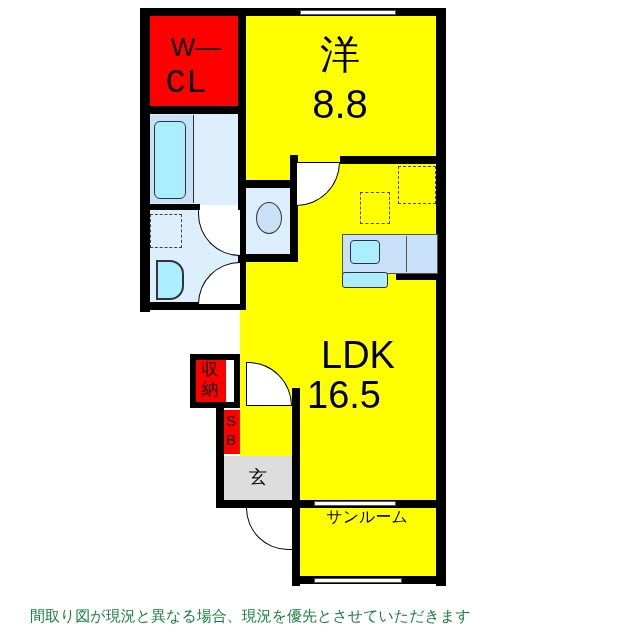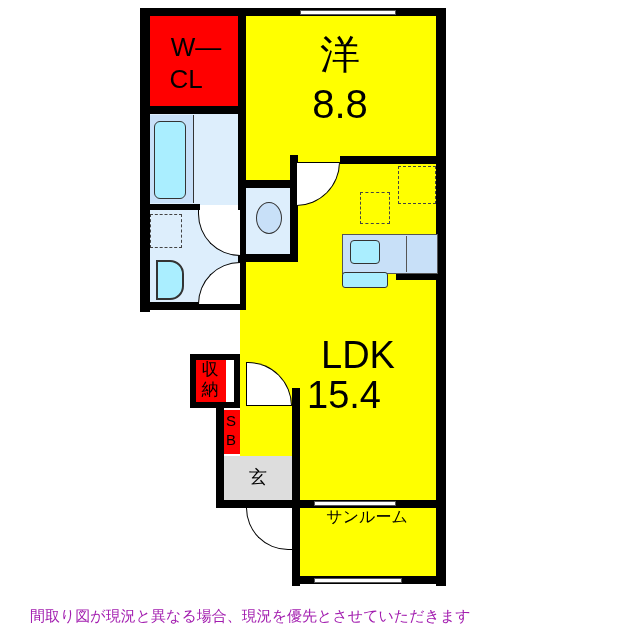--- a/index.html
+++ b/index.html
@@ -1,20 +1,20 @@
 <!DOCTYPE html>
 <html><head>
 <meta charset="utf-8">
 <style>
   html, body { margin:0; padding:0; background:#ffffff; }
   body { width:640px; height:640px; position:relative; overflow:hidden; font-family:"DejaVu Sans", sans-serif; }
   .abs { position:absolute; box-sizing:border-box; }
   .wall { background:#000; position:absolute; }
   .room-label { position:absolute; color:#000; text-align:center; line-height:1; }
-  .note { position:absolute; left:30px; top:607px; font-size:15px; color:#a21caf; font-family:"DejaVu Sans", sans-serif; }
+  .note { position:absolute; left:30px; top:607px; font-size:15px; color:#15803d; font-family:"DejaVu Sans", sans-serif; }
 </style>
 </head>
 <body>
 
 <div class="abs" style="left:240px;top:14px;width:198px;height:150px;background:#ffff00;"></div>
 
 <div class="abs" style="left:240px;top:160px;width:198px;height:340px;background:#ffff00;"></div>
 
 <div class="abs" style="left:148px;top:14px;width:94px;height:94px;background:#ff0000;"></div>
 
@@ -69,23 +69,23 @@
 <div class="abs" style="left:398px;top:166px;width:38px;height:38px;border:1px dashed #444;"></div>
 <div class="abs" style="left:360px;top:192px;width:30px;height:32px;border:1px dashed #444;"></div>
 <div class="abs" style="left:342px;top:234px;width:96px;height:40px;background:#c8e0f8;border:1px solid #555;"></div>
 <div class="abs" style="left:350px;top:240px;width:30px;height:24px;background:#aaeeff;border:1px solid #333;border-radius:4px;"></div>
 <div class="abs" style="left:406px;top:236px;width:32px;height:36px;border-left:1px solid #555;"></div>
 <div class="abs" style="left:342px;top:272px;width:46px;height:16px;background:#aaeeff;border:1px solid #333;border-radius:3px;"></div>
 
 <div class="room-label" style="left:300px;top:34px;width:80px;font-size:40px;">洋</div>
 <div class="room-label" style="left:300px;top:84px;width:80px;font-size:40px;font-family:'Liberation Sans',sans-serif;">8.8</div>
 <div class="room-label" style="left:156px;top:34px;width:80px;font-size:26px;font-family:'Liberation Sans',sans-serif;">W―</div>
-<div class="room-label" style="left:156px;top:66px;width:60px;font-size:26px;font-family:Liberation Sans, sans-serif;">CL</div>
+<div class="room-label" style="left:156px;top:66px;width:60px;font-size:34px;font-family:Liberation Mono, monospace;">CL</div>
 <div class="room-label" style="left:308px;top:336px;width:100px;font-size:38px;font-family:'Liberation Sans',sans-serif;">LDK</div>
-<div class="room-label" style="left:304px;top:376px;width:80px;font-size:38px;font-family:'Liberation Sans',sans-serif;">15.4</div>
+<div class="room-label" style="left:304px;top:376px;width:80px;font-size:38px;font-family:'Liberation Sans',sans-serif;">16.5</div>
 <div class="room-label" style="left:198px;top:361px;width:24px;font-size:17px;">収</div>
 <div class="room-label" style="left:198px;top:381px;width:24px;font-size:17px;">納</div>
 <div class="room-label" style="left:222px;top:413px;width:18px;font-size:15px;font-family:'Liberation Sans',sans-serif;">S</div>
 <div class="room-label" style="left:222px;top:432px;width:18px;font-size:15px;font-family:'Liberation Sans',sans-serif;">B</div>
 <div class="room-label" style="left:222px;top:468px;width:72px;font-size:18px;">玄</div>
 <div class="room-label" style="left:296px;top:509px;width:142px;font-size:16px;">サンルーム</div>
 
 <div class="note">間取り図が現況と異なる場合、現況を優先とさせていただきます</div>
 
 </body></html>

